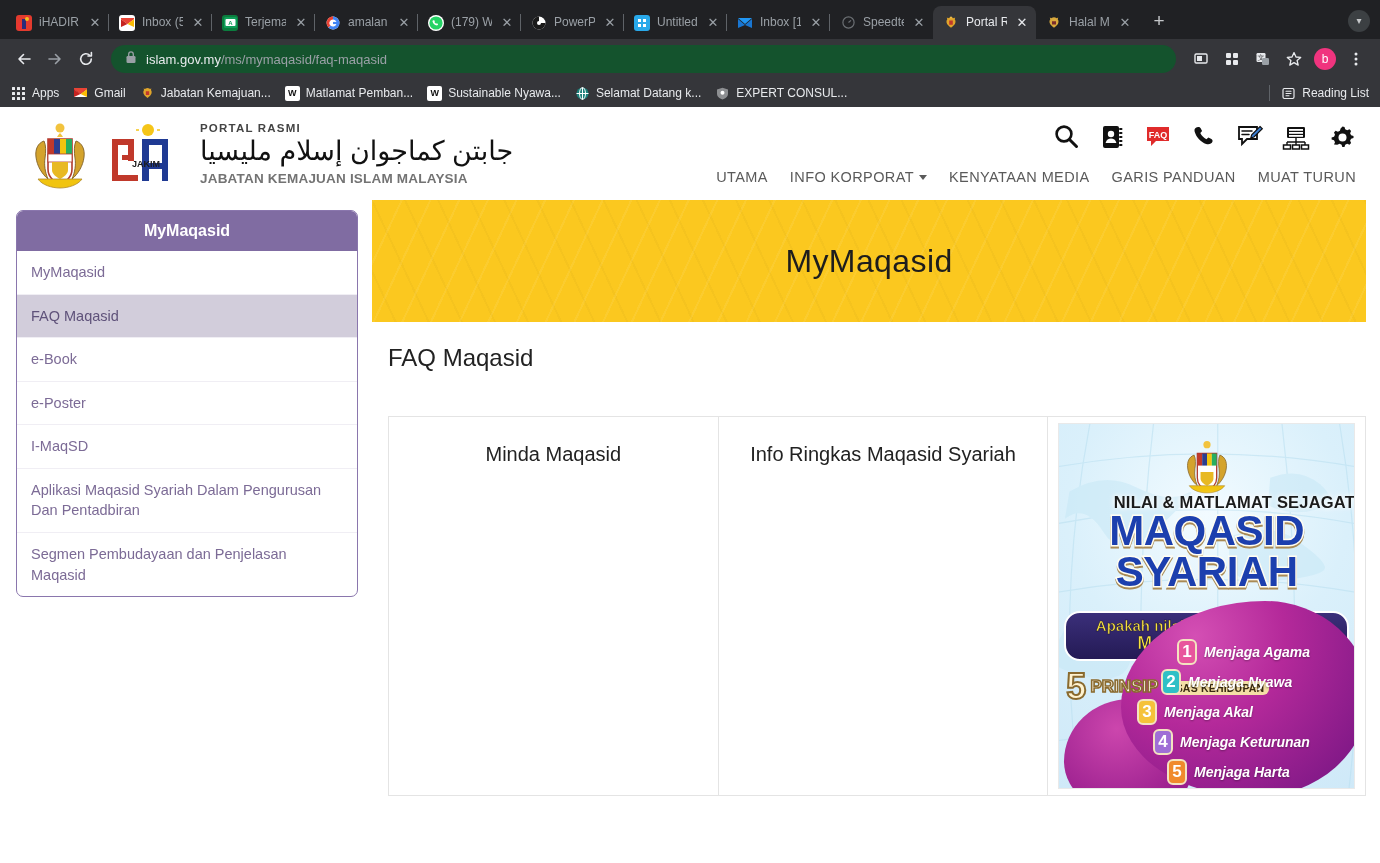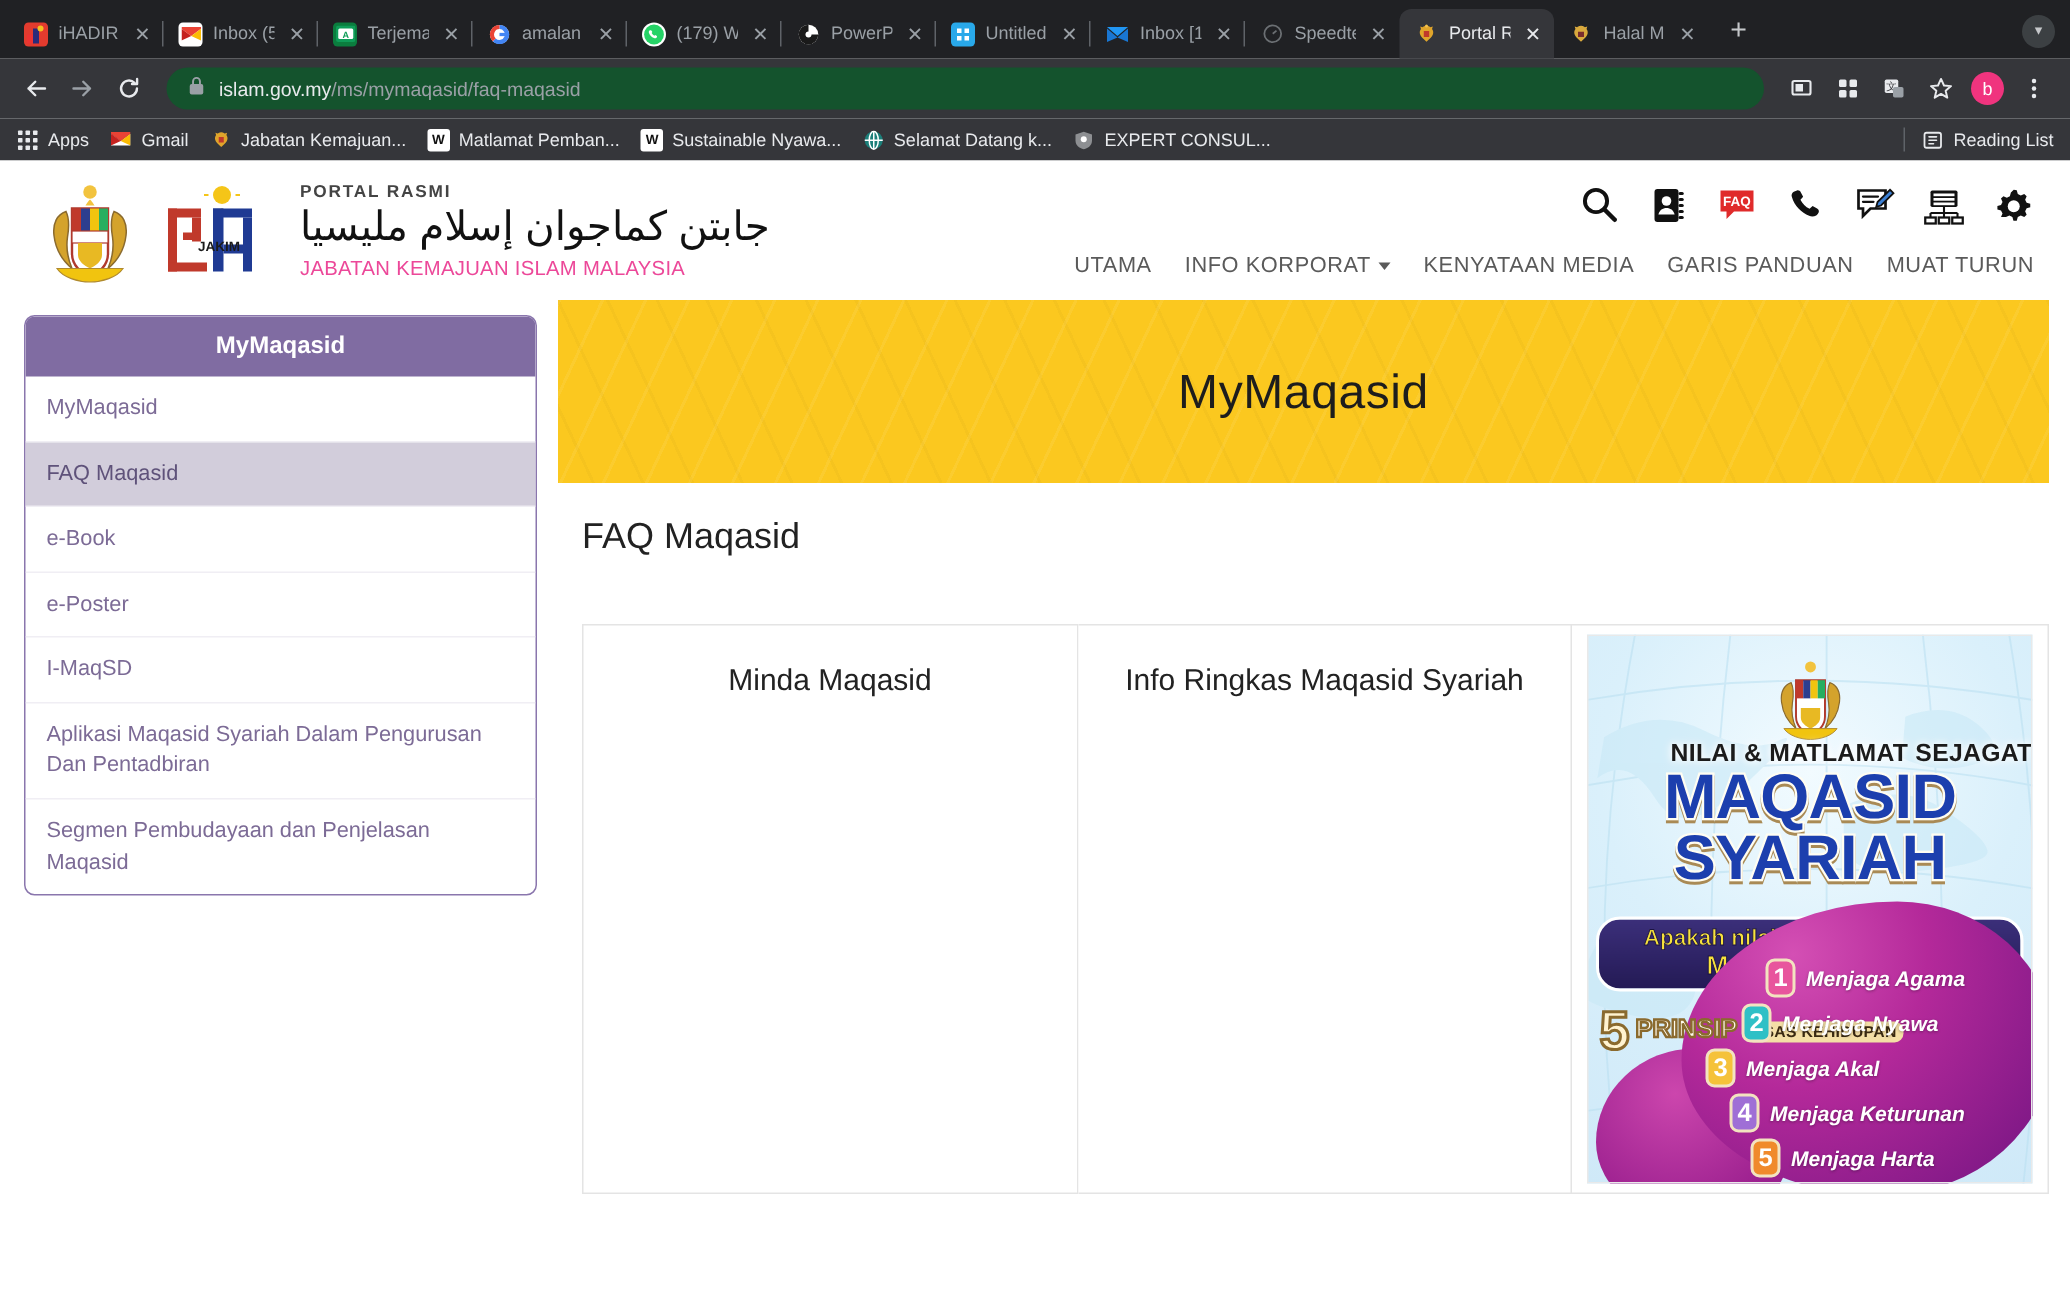--- a/index.html
+++ b/index.html
@@ -97,21 +97,21 @@
   .site-header {
     height: 93px; display: flex; align-items: flex-start; padding: 0 24px;
     position: relative;
   }
   .brand { display: flex; align-items: center; gap: 12px; padding-top: 12px; }
   .jata { width: 72px; height: 70px; flex: 0 0 72px; }
   .jakim-logo { width: 76px; height: 62px; flex: 0 0 76px; }
   .brand-text { padding-left: 4px; }
   .portal-rasmi { font-size: 11.5px; letter-spacing: 1.2px; color: #444; font-weight: 700; }
   .jawi { height: 36px; margin: 1px 0 0 0; }
-  .dept-name { font-size: 13.5px; font-weight: 400; color: #ec4899; letter-spacing: 0.2px; }
+  .dept-name { font-size: 13.5px; font-weight: 700; color: #737373; letter-spacing: 0.2px; }
 
   .header-right {
     position: absolute; right: 24px; top: 0;
     display: flex; flex-direction: column; align-items: flex-end;
   }
   .icon-row { display: flex; align-items: center; gap: 18px; height: 50px; padding-top: 8px; }
   .hicon { width: 28px; height: 28px; display: flex; align-items: flex-end; justify-content: center; }
   .nav-row { display: flex; align-items: center; gap: 22px; height: 40px; }
   .nav-item {
     font-size: 14.5px; color: #5a5a5a; letter-spacing: 0.4px; white-space: nowrap;

